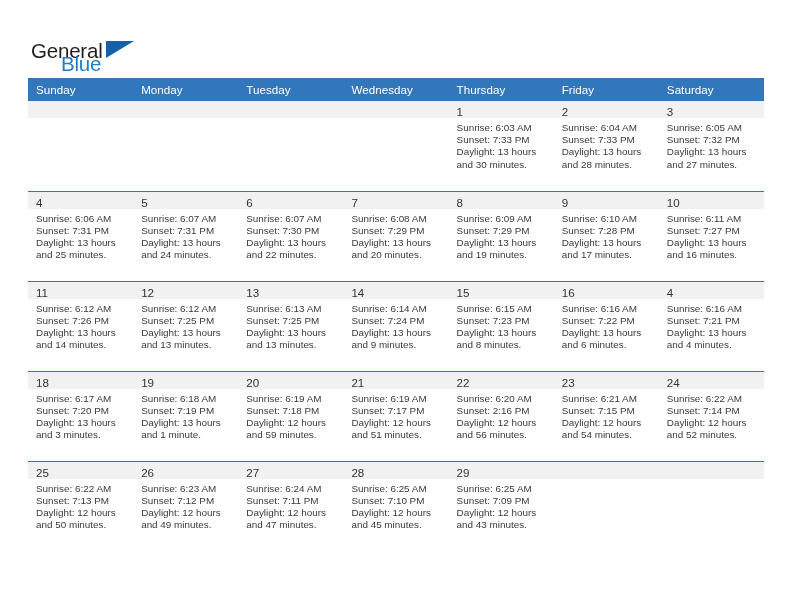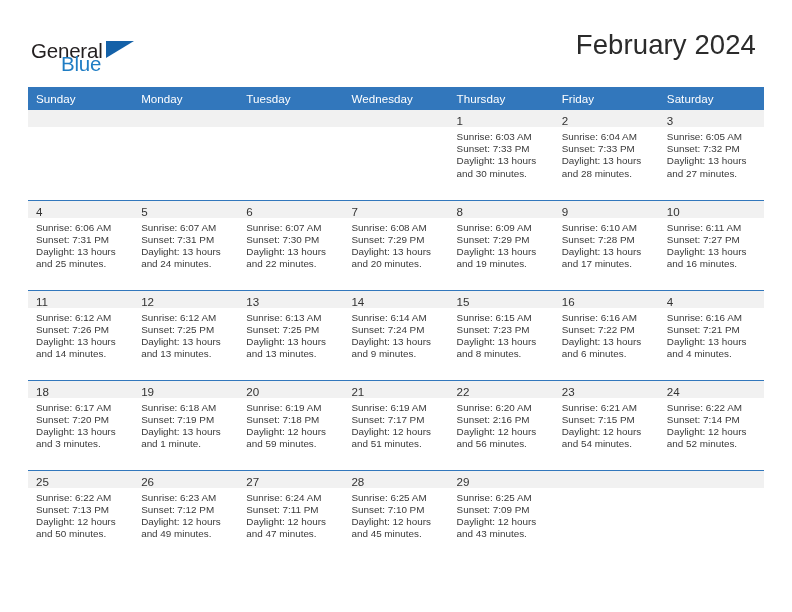--- a/index.html
+++ b/index.html
@@ -79,21 +79,21 @@
   .location {
     font-size: 13.6px;
     color: #2b2b2b;
     margin-top: 8px;
     letter-spacing: 0.05px;
   }
 
   
   .cal-wrap {
     padding: 0 28px 0 28px;
-    margin-top: 15px;
+    margin-top: 6px;
   }
   table.calendar {
     width: 736px;
     border-collapse: collapse;
     table-layout: fixed;
   }
   table.calendar thead th {
     background: #3277bc;
     color: #ffffff;
     font-size: 11.6px;
@@ -149,21 +149,20 @@
 
   <div class="header">
 
     <div class="brand">
       <span class="brand-general">General</span>
       <span class="brand-triangle"></span>
       <span class="brand-blue">Blue</span>
     </div>
 
     <div class="titles">
-      <div class="month-title">February 2024</div>
     </div>
 
   </div>
 
   <div class="cal-wrap">
     <table class="calendar">
       <thead>
         <tr id="weekday-row">
             <th>Sunday</th>
             <th>Monday</th>

